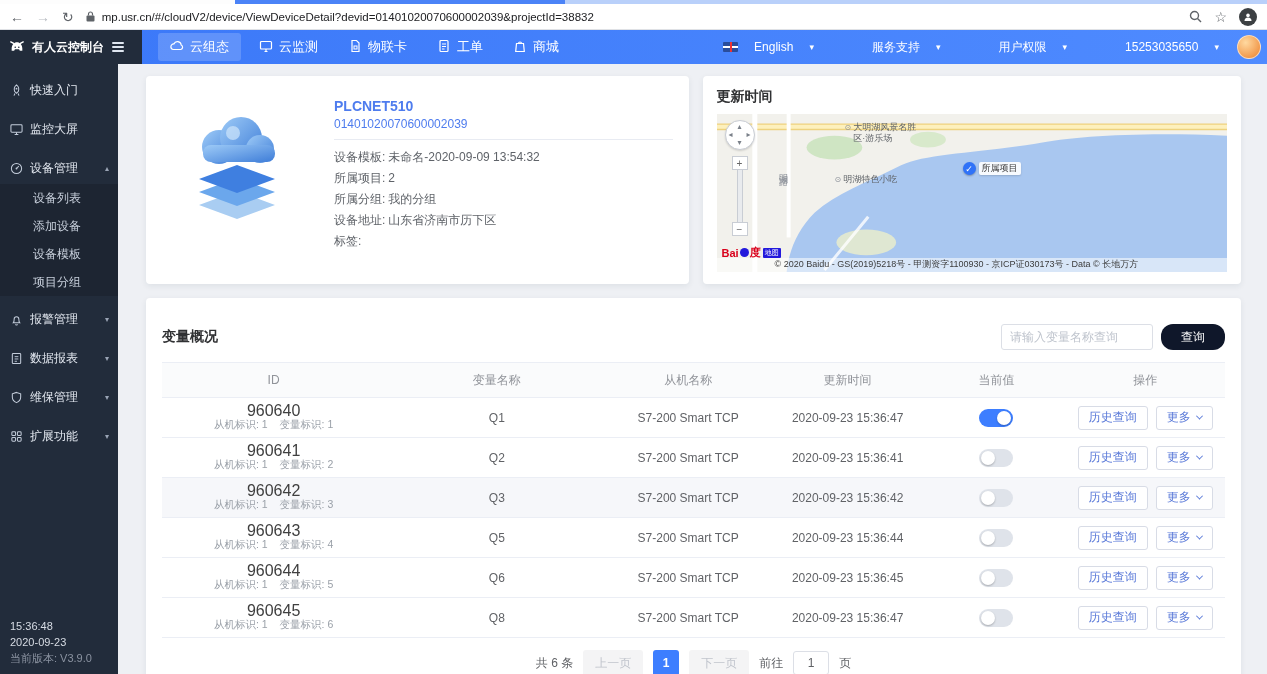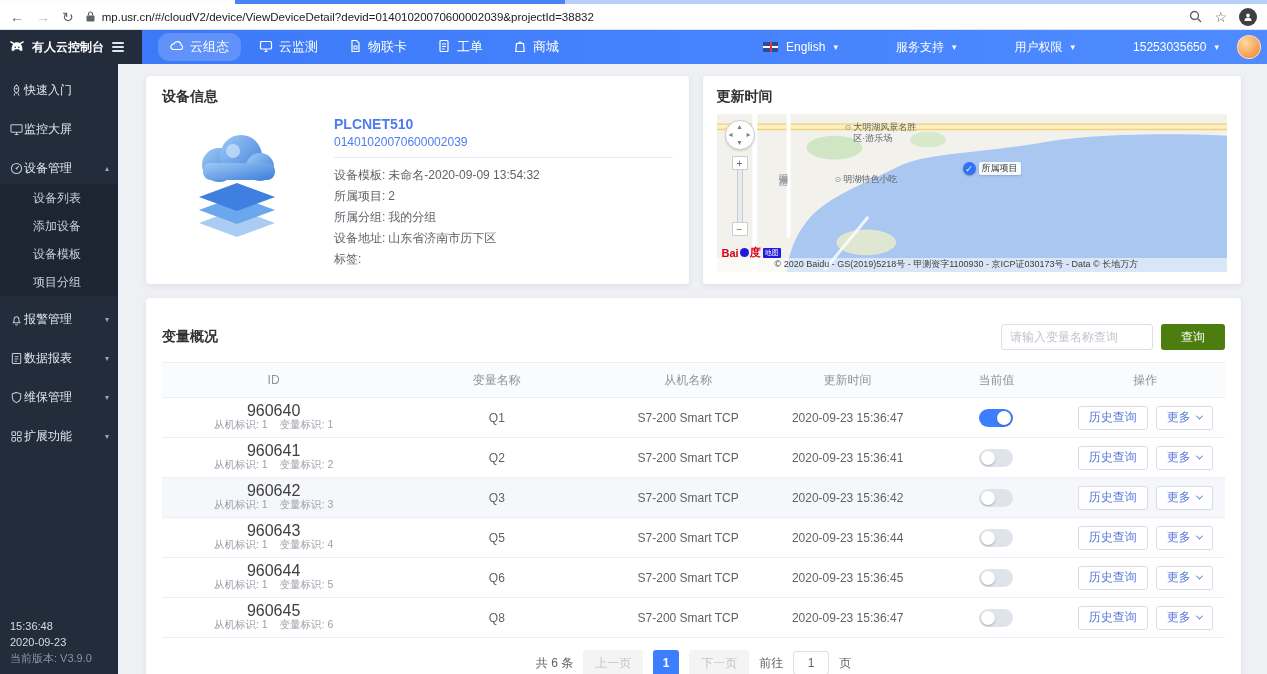--- a/index.html
+++ b/index.html
@@ -25,38 +25,38 @@
   
   .topnav { height:34px; flex:0 0 34px; background:linear-gradient(90deg,#3a77f8,#4f8bff);
             display:flex; align-items:center; color:#fff; }
   .logo-block { width:142px; height:100%; background:#222c3b; display:flex; align-items:center;
                 gap:6px; padding:0 8px; flex:0 0 142px; }
   .logo-title { font-size:12px; font-weight:bold; white-space:nowrap; }
   .hamburger { display:inline-flex; flex-direction:column; gap:2px; margin-left:2px; cursor:pointer; }
   .hamburger span { width:12px; height:2px; background:#dfe6f0; border-radius:1px; }
   .topnav-items { display:flex; align-items:center; gap:6px; padding-left:16px; }
   .topnav-item { display:flex; align-items:center; gap:6px; font-size:13px; padding:5px 12px;
-                 border-radius:11px; cursor:pointer; white-space:nowrap; }
+                 border-radius:3px; cursor:pointer; white-space:nowrap; }
   .topnav-item.active { background:rgba(255,255,255,.18); }
   .topnav-right { margin-left:auto; display:flex; align-items:center; gap:18px; padding-right:6px; font-size:12px; }
-  .tn-menu { display:flex; align-items:center; gap:8px; cursor:pointer; white-space:nowrap;padding-left:40px; }
+  .tn-menu { display:flex; align-items:center; gap:16px; cursor:pointer; white-space:nowrap;padding-left:40px; }
   .caret { font-size:9px; line-height:1; }
   .flag { width:15px; height:10px; border-radius:1px; background:#2a4d9b; position:relative; overflow:hidden; }
   .flag:before { content:""; position:absolute; left:0; top:4px; width:100%; height:2px; background:#fff; }
   .flag:after { content:""; position:absolute; left:6.5px; top:0; width:2px; height:100%; background:#e33; }
   .user-avatar { width:24px; height:24px; border-radius:50%;
                  background:radial-gradient(circle at 35% 30%, #ffd9a0, #f29b4e 70%, #d97e2e);
                  border:1px solid rgba(255,255,255,.6); cursor:pointer; flex:0 0 24px; }
 
   
   .page-body { flex:1; display:flex; min-height:0; }
 
   
   .sidebar { width:118px; flex:0 0 118px; background:#222c3b; position:relative; padding-top:10px; }
-  .side-item { height:32px; display:flex; align-items:center; gap:1px; padding:0 9px;
+  .side-item { height:32px; display:flex; align-items:center; gap:7px; padding:0 9px;
                font-size:12px; color:#e3e8f0; cursor:pointer; white-space:nowrap; }
   .side-item .sicon { display:inline-flex; width:14px; justify-content:center; }
   .side-caret { margin-left:auto; font-size:8px; color:#9aa4b5; }
   .side-sub { background:rgba(0,0,0,.14); }
   .side-sub-item { height:28px; display:flex; align-items:center; padding-left:33px;
                    font-size:12px; color:#c8d0dc; cursor:pointer; white-space:nowrap; }
   .group-gap { margin-top:7px; }
   .side-footer { position:absolute; left:10px; bottom:8px; font-size:11px; line-height:16px; }
   .side-footer .bright { color:#d7dce4; }
   .side-footer .dim { color:#8b93a1; }
@@ -108,21 +108,21 @@
   .map-attribution { position:absolute; left:0; right:0; bottom:0; background:rgba(255,255,255,.55);
                      font-size:9px; color:#3c3c3c; padding:0 4px 1px 58px; white-space:nowrap; overflow:hidden; }
 
   
   .card-vars { margin-top:14px; padding:26px 16px 10px; }
   .vars-head { display:flex; align-items:center; }
   .vars-tools { margin-left:auto; display:flex; align-items:center; gap:8px; }
   .search-input { width:152px; height:26px; border:1px solid #dcdfe6; border-radius:3px; padding:0 8px;
                   font-size:12px; color:#606266; outline:none; }
   .search-input::placeholder { color:#bfc4cd; }
-  .btn-primary { height:26px; padding:0 20px; background:#4d7c0f; color:#fff; border:none; border-radius:3px;
+  .btn-primary { height:26px; padding:0 20px; background:#0f172a; color:#fff; border:none; border-radius:12px;
                  font-size:12px; cursor:pointer; }
   .table { margin-top:12px; }
   .thead, .trow { display:flex; align-items:center; }
   .thead { height:36px; border-top:1px solid #ebeef5; border-bottom:1px solid #ebeef5; background:#fafbfc; }
   .th { color:#909399; font-size:12px; }
   .trow { height:40px; border-bottom:1px solid #ebeef5; font-size:12px; color:#606266; }
   .tbody .trow:nth-child(3) { background:#f6f7fa; }
   .cell { text-align:center; }
   .c1 { width:21%; } .c2 { width:21%; } .c3 { width:15%; } .c4 { width:15%; } .c5 { width:13%; } .c6 { width:15%; }
   .id-main { font-size:16px; color:#404040; line-height:14px; }
@@ -353,21 +353,20 @@
         <div class="bright">15:36:48</div>
         <div class="bright">2020-09-23</div>
         <div class="dim">当前版本: V3.9.0</div>
       </div>
     </aside>
 
     <main class="main">
       <div class="row-top">
 
         <section class="card card-info">
-          <div class="card-title">设备信息</div>
           <div class="info-body">
             <div class="device-img">
               <svg width="140" height="140" viewBox="0 0 140 140">
                 <defs>
                   <linearGradient id="g1" x1="0" y1="0" x2="1" y2="1">
                     <stop offset="0" stop-color="#9ecbf7"></stop>
                       <stop offset="1" stop-color="#3e7dd8"></stop>
                   </linearGradient>
                 </defs>
                 <path d="M32 104 L70 90 L108 104 L70 118 Z" fill="#a9cdf2"></path>

